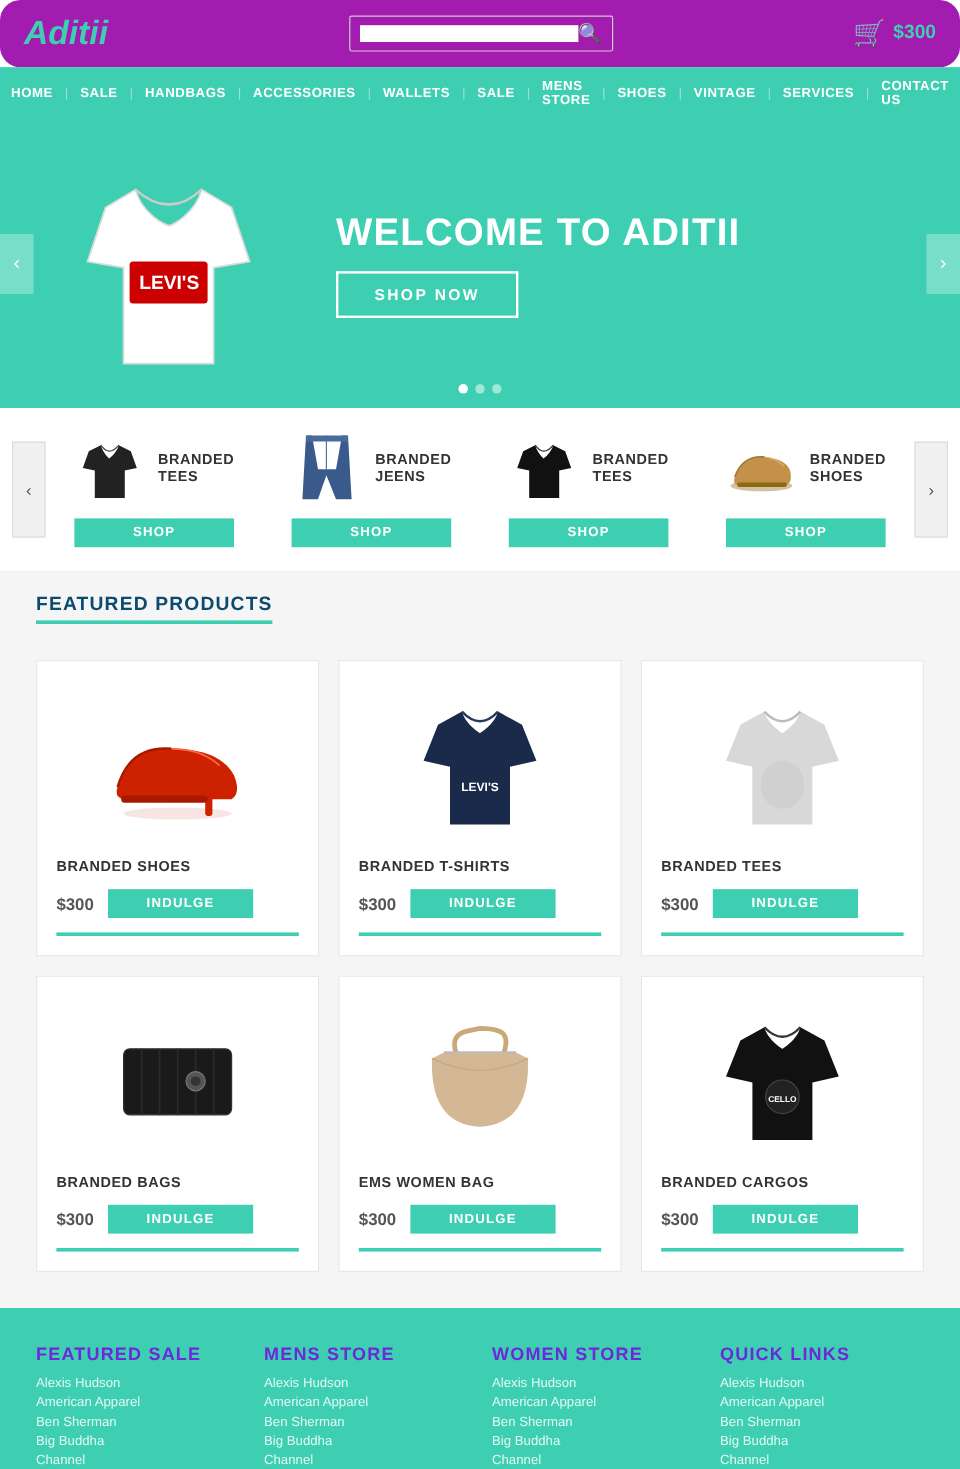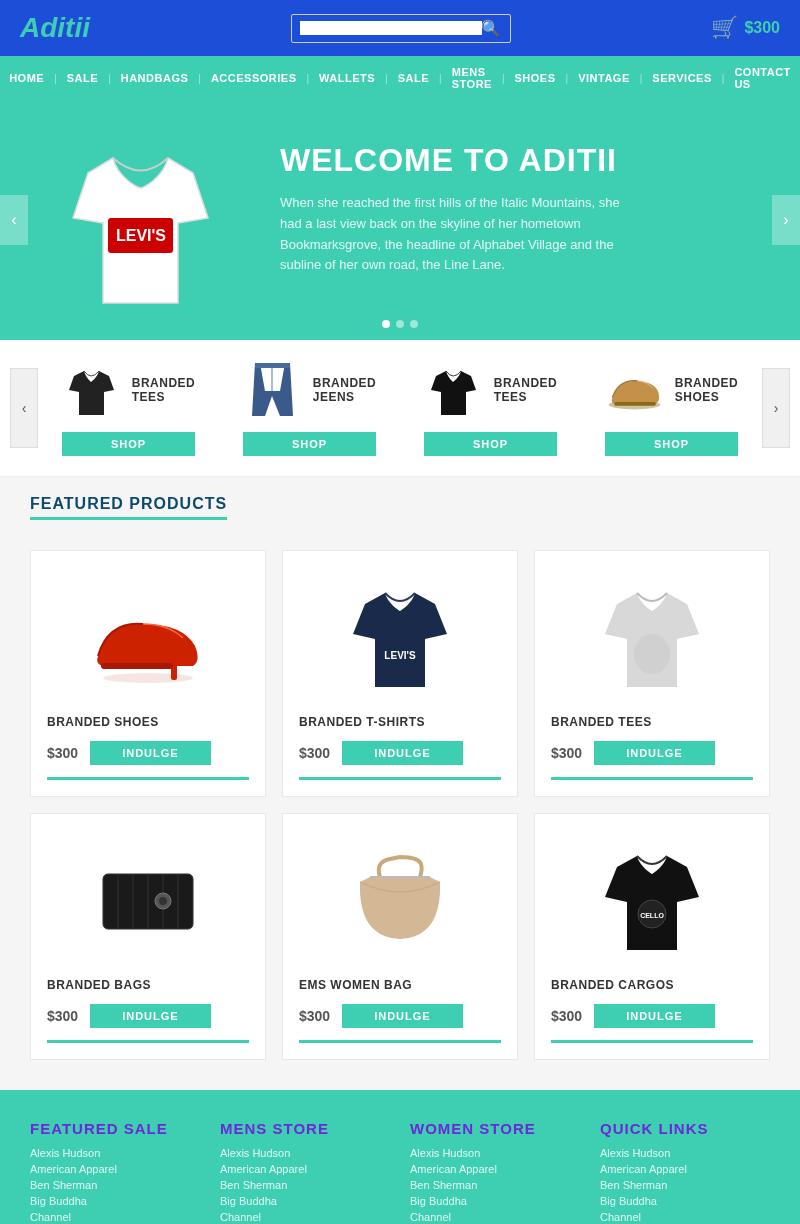--- a/index.html
+++ b/index.html
@@ -4,21 +4,22 @@
   <style>
     * { margin: 0; padding: 0; box-sizing: border-box; }
     body { font-family: Arial, sans-serif; width: 800px; background: #fff; }
 
     
     .header {
       display: flex;
       align-items: center;
       justify-content: space-between;
       padding: 12px 20px;
-      background: #1d4ed8;
+      background: #a21caf;
+      border-radius: 17px;
     }
     .logo {
       font-size: 28px;
       color: #3ecfb2;
       font-style: italic;
       font-weight: bold;
     }
     .search-bar {
       display: flex;
       align-items: center;
@@ -360,21 +361,21 @@
       <path d="M35,45 L20,90 L50,95 L50,175 L125,175 L125,95 L155,90 L140,45 L115,30 C110,50 90,60 88,60 C85,60 65,50 60,30 Z" fill="white" stroke="#ddd" stroke-width="1.5"></path>
 
       <path d="M60,30 Q88,55 115,30" fill="none" stroke="#ccc" stroke-width="2"></path>
 
       <rect x="55" y="90" width="65" height="35" rx="3" fill="#cc0000"></rect>
       <text x="88" y="113" text-anchor="middle" fill="white" font-size="16" font-weight="bold" font-family="Arial">LEVI'S</text>
     </svg>
   </div>
   <div class="hero-text">
     <h1>WELCOME TO ADITII</h1>
-    <p>When she reached the first hills of the Italic Mountains, she had a last view back on the skyline of her hometown Bookmarksgrove, the headline of Alphabet Village and the subline of her own road, the Line Lane.</p>
+    <button class="shop-now-btn">SHOP NOW</button>
   </div>
   <button class="hero-arrow hero-arrow-right">›</button>
   <div class="hero-dots">
     <div class="hero-dot active"></div>
     <div class="hero-dot"></div>
     <div class="hero-dot"></div>
   </div>
 </div>
 
 <div class="category-strip">

